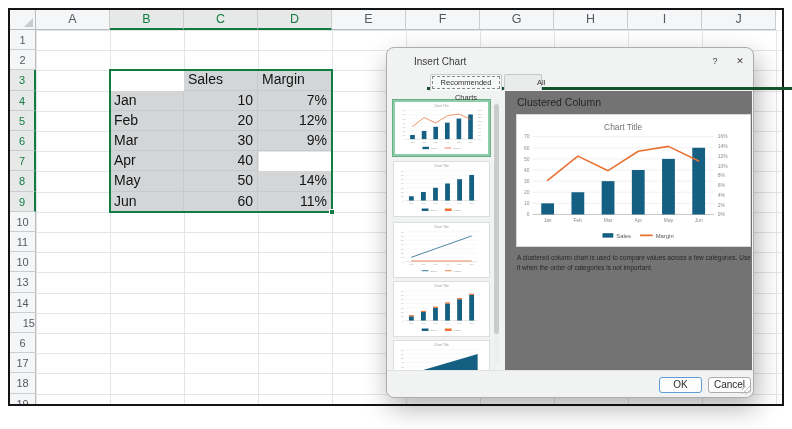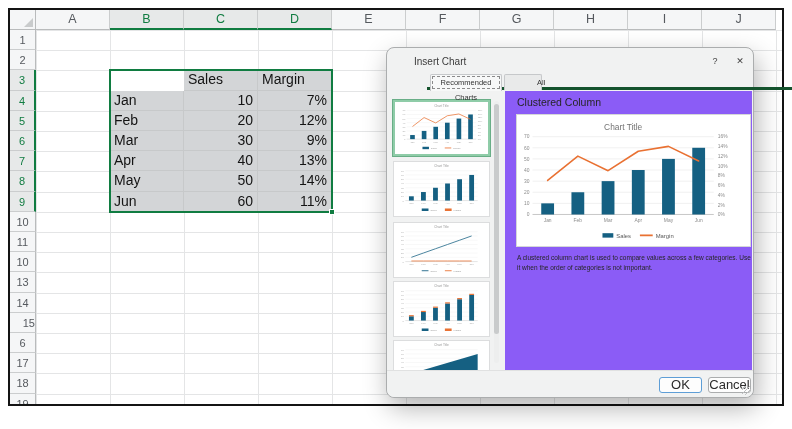--- a/index.html
+++ b/index.html
@@ -68,32 +68,32 @@
     border:1px solid #DCDDDE; }
   .thumb.selected { border:2px solid #8FCCA8; box-shadow:0 0 0 1px #69AE87; }
   .thumb svg { display:block; width:100%; height:100%; }
 
   .vscroll { position:absolute; left:107px; top:10px; width:5px; height:262px;
     background:#EDEEEE; border-radius:3px; }
   .vscroll .vthumb { position:absolute; left:0; top:3px; width:5px; height:230px;
     background:#C9CBCC; border-radius:3px; }
 
   .preview-pane { position:absolute; left:118px; top:43px; right:1px; bottom:27px;
-    background:#8b5cf6; border-radius:0 0 0 0;text-decoration:underline; }
+    background:#737373; border-radius:0 0 0 0;text-decoration:underline; }
   .preview-heading { position:absolute; left:12px; top:5px; font-size:10.5px; color:#262626; }
   .chart-box { position:absolute; left:11px; top:23px; width:235px; height:133px;
     border:1px solid #D5D7D8; background:#fff; }
   .chart-box svg { display:block; width:100%; height:100%; }
   .preview-desc { position:absolute; left:12px; top:162px; width:234px;
     font-size:6.5px; line-height:10px; color:#262626; }
 
   .dlg-footer { position:absolute; left:0; bottom:0; width:100%; height:27px;
     background:#F1F2F2; border-top:1px solid #E0E1E1; border-radius:0 0 8px 8px; }
   .btn { position:absolute; top:6px; width:43px; height:16px; background:#FDFDFD;
-    font-size:13px; color:#2B2B2B; text-align:center; line-height:14px;
+    font-size:10px; color:#2B2B2B; text-align:center; line-height:14px;
     border-radius:3px; cursor:default; }
   .btn-ok { left:272px; border:1px solid #5E9ED6; }
   .btn-cancel { left:321px; border:1px solid #ABADAE; }
   .grip { position:absolute; right:2px; bottom:2px; width:9px; height:9px;
     background:repeating-linear-gradient(135deg, transparent 0 2px, #BDBFC0 2px 3px); 
     border-radius:0 0 6px 0; }
 </style>
 </head>
 <body>
 
@@ -141,21 +141,20 @@
         <div class="cell num" style="left: 174px; top: 80.6px; width: 74px; height: 20.2px;">10</div>
         <div class="cell num" style="left: 248px; top: 80.6px; width: 74px; height: 20.2px;">7%</div>
         <div class="cell" style="left: 100px; top: 100.8px; width: 74px; height: 20.2px;">Feb</div>
         <div class="cell num" style="left: 174px; top: 100.8px; width: 74px; height: 20.2px;">20</div>
         <div class="cell num" style="left: 248px; top: 100.8px; width: 74px; height: 20.2px;">12%</div>
         <div class="cell" style="left: 100px; top: 121px; width: 74px; height: 20.2px;">Mar</div>
         <div class="cell num" style="left: 174px; top: 121px; width: 74px; height: 20.2px;">30</div>
         <div class="cell num" style="left: 248px; top: 121px; width: 74px; height: 20.2px;">9%</div>
         <div class="cell" style="left: 100px; top: 141.2px; width: 74px; height: 20.2px;">Apr</div>
         <div class="cell num" style="left: 174px; top: 141.2px; width: 74px; height: 20.2px;">40</div>
-        <div class="cell num" style="left: 248px; top: 141.2px; width: 74px; height: 20.2px;">13%</div>
         <div class="cell" style="left: 100px; top: 161.4px; width: 74px; height: 20.2px;">May</div>
         <div class="cell num" style="left: 174px; top: 161.4px; width: 74px; height: 20.2px;">50</div>
         <div class="cell num" style="left: 248px; top: 161.4px; width: 74px; height: 20.2px;">14%</div>
         <div class="cell" style="left: 100px; top: 181.6px; width: 74px; height: 20.2px;">Jun</div>
         <div class="cell num" style="left: 174px; top: 181.6px; width: 74px; height: 20.2px;">60</div>
         <div class="cell num" style="left: 248px; top: 181.6px; width: 74px; height: 20.2px;">11%</div>
         <div class="sel-border" style="left: 99px; top: 59.4px; width: 224px; height: 143.4px;">
           <div class="fill-handle"></div>
         </div>
       </div>

